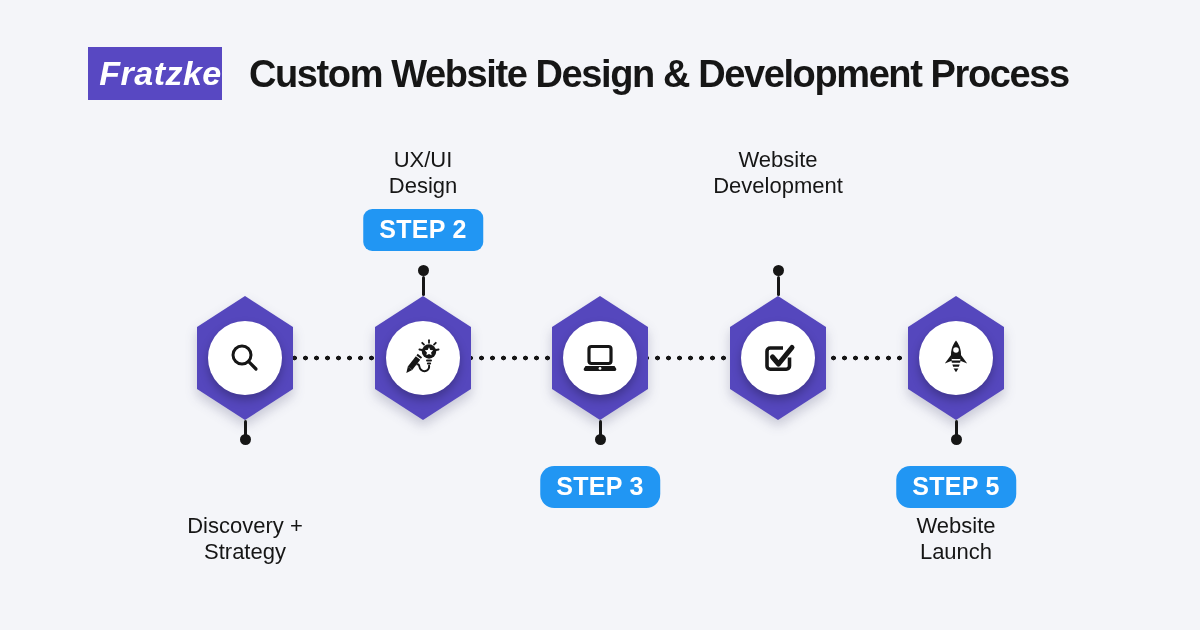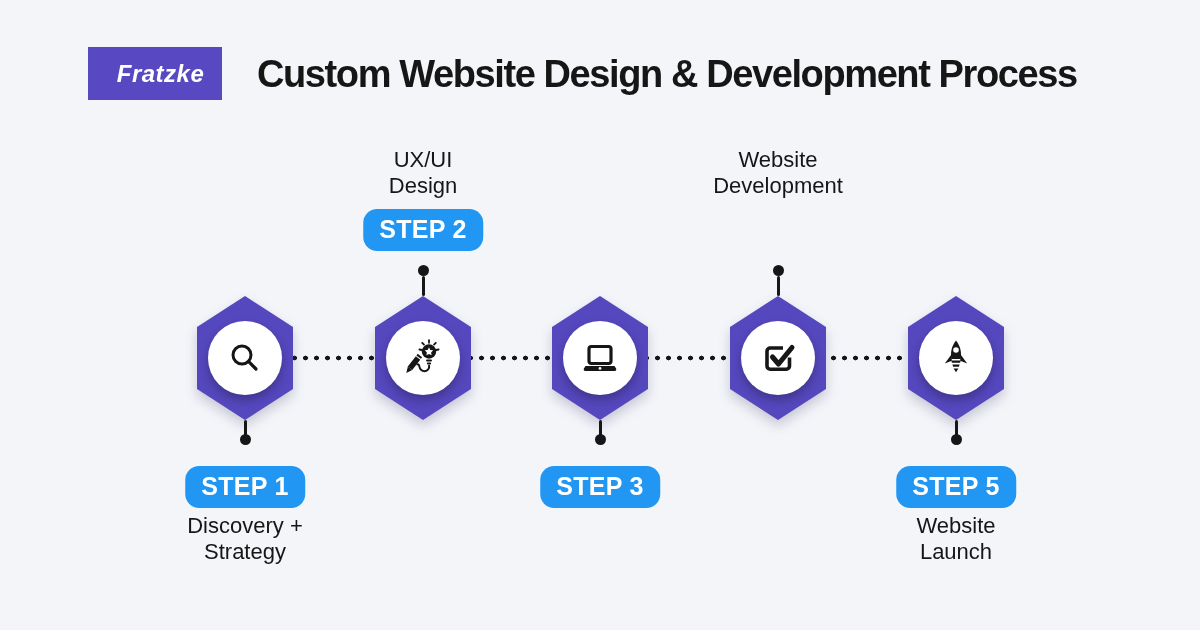--- a/index.html
+++ b/index.html
@@ -17,24 +17,24 @@
     position:relative;
     overflow:hidden;
   }
   .canvas{position:absolute;inset:0;width:1200px;height:630px;}
 
   
   .logo{
     position:absolute;left:88px;top:47px;width:134px;height:53px;
     background:var(--brand-purple);color:#fff;
     display:flex;align-items:center;justify-content:center;
-    font-style:italic;font-weight:bold;font-size:24px;letter-spacing:.5px;padding-left:11px;
+    font-style:italic;font-weight:bold;font-size:34px;letter-spacing:.5px;padding-left:11px;
   }
   .title{
-    position:absolute;left:257px;top:47px;height:53px;line-height:54px;
+    position:absolute;left:249px;top:47px;height:53px;line-height:54px;
     font-size:38px;font-weight:bold;color:var(--text-dark);
     letter-spacing:-1.4px;white-space:nowrap;
   }
 
   
   .dotline{
     position:absolute;top:355px;left:245px;width:712px;height:6px;
     background-image:radial-gradient(circle,var(--text-dark) 2.1px,transparent 2.7px);
     background-size:11px 6px;background-repeat:repeat-x;background-position:0 50%;
     z-index:1;
@@ -71,21 +71,21 @@
   .step.bottom .dot{top:434px;}
   .step.top .dot{top:265px;}
   .step.top .vline{top:276px;height:20px;}
 
   .badge{
     position:absolute;left:50%;transform:translateX(-50%);
     background:var(--badge-blue);color:#fff;font-weight:bold;font-size:25px;
     padding:6px 16px 7px;border-radius:14px;white-space:nowrap;letter-spacing:.3px;
   }
   .step.bottom .badge{top:466px;}
-  .step.top .badge{top:209px;}
+  .step.top .badge{top:209px;border-radius:9px;}
 
   .label{
     position:absolute;left:50%;transform:translateX(-50%);
     text-align:center;font-size:22px;line-height:26px;color:var(--text-dark);
     white-space:nowrap;
   }
   .step.bottom .label{top:513px;}
   .step.top .label{top:147px;}
   .label span{display:block;}
 </style>
@@ -107,21 +107,20 @@
         <div class="circle">
           <svg width="36" height="36" viewBox="0 0 36 36">
             <circle cx="15" cy="15" r="9" fill="none" stroke="#161616" stroke-width="3"></circle>
             <line x1="21.7" y1="21.7" x2="29" y2="29" stroke="#161616" stroke-width="3.2" stroke-linecap="round"></line>
           </svg>
         </div>
       </div>
     </div>
     <div class="vline"></div>
     <div class="dot"></div>
-    <div class="badge">STEP 1</div>
     <div class="label">
       <span>Discovery +</span>
       <span>Strategy</span>
     </div>
   </div>
 
   <div class="step s2 top">
     <div class="hex-wrap">
       <div class="hex">
         <div class="circle">

